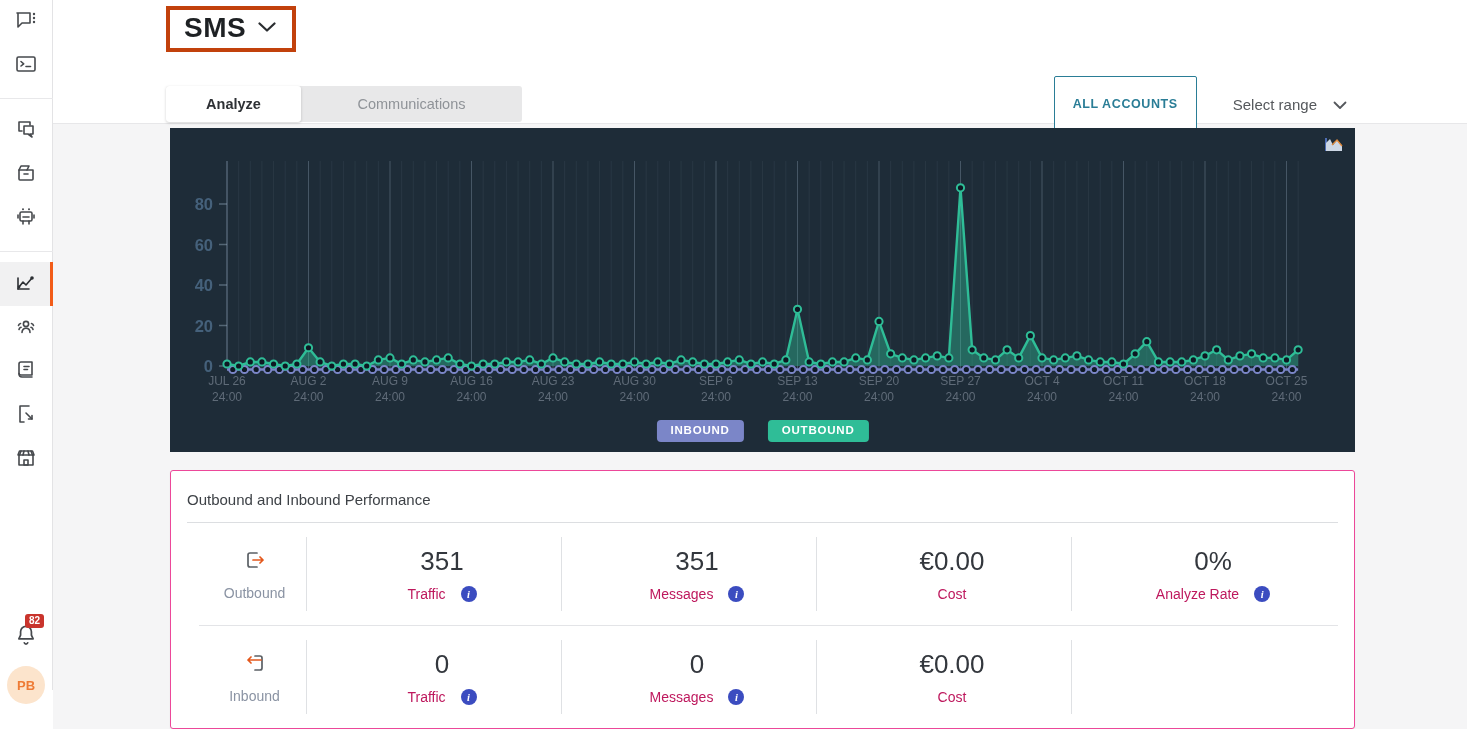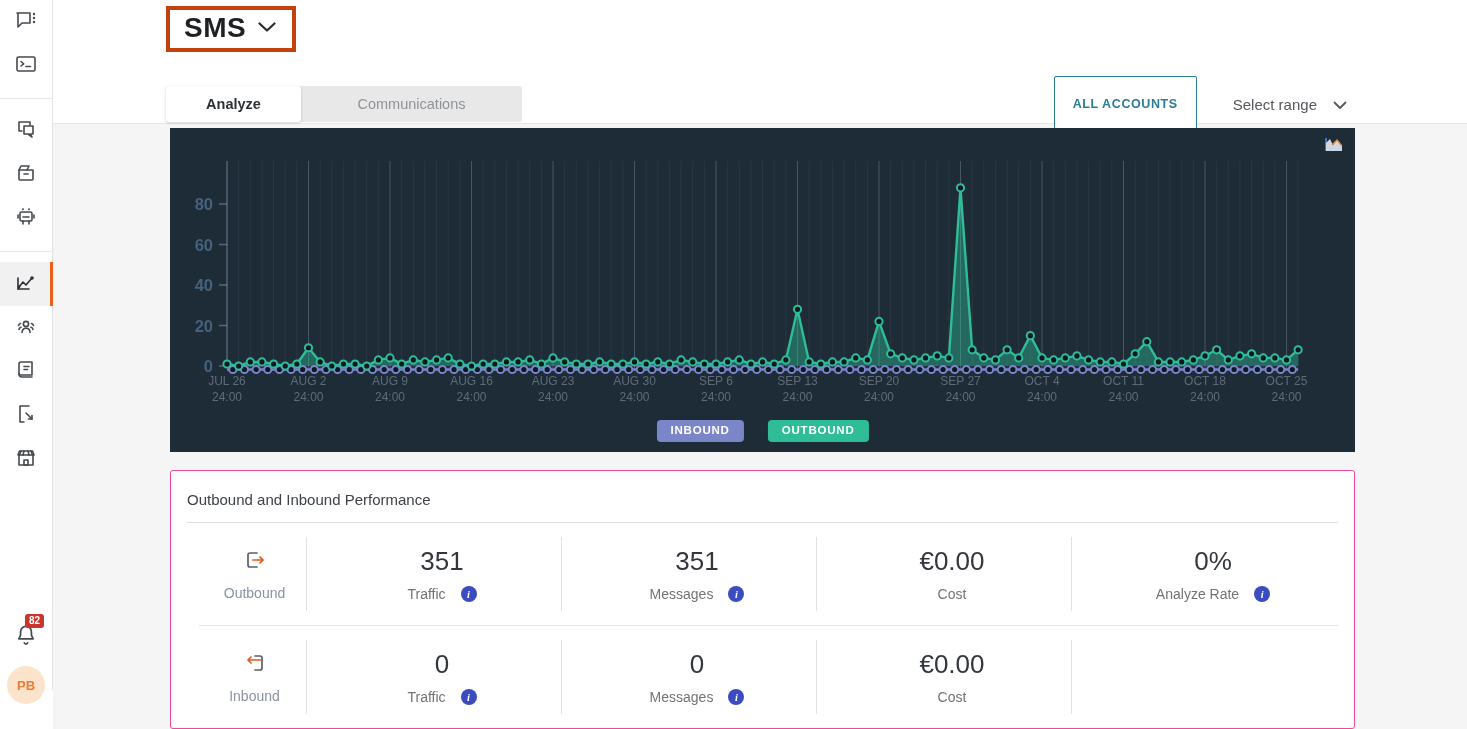--- a/index.html
+++ b/index.html
@@ -55,21 +55,21 @@
   
   .perf-card { margin-top:18px; background:#fff; border:1px solid #ec4899; border-radius:3px;
     box-shadow:0 1px 2px rgba(0,0,0,.05); }
   .perf-title { font-size:15px; color:#3e4247; padding:20px 16px 14px; }
   .perf-hr { height:1px; background:#dcdee1; margin:0 16px; }
   .perf-row { display:grid; grid-template-columns:119px 255px 255px 255px 1fr; padding:14px 16px; }
   .perf-row + .perf-hr2 { height:1px; background:#e3e4e7; margin:0 16px 0 28px; }
   .perf-cell { display:flex; flex-direction:column; align-items:center; justify-content:center; gap:9px; min-height:74px;padding-left:16px; }
   .perf-cell.bordered { border-left:1px solid #dfe1e4; }
   .stat-value { font-size:26px; color:#33373d; }
-  .stat-label { font-size:14px; color:#737373; display:flex; align-items:center; gap:15px; }
+  .stat-label { font-size:14px; color:#be185d; display:flex; align-items:center; gap:15px; }
   .icon-cell .who { font-size:14px; color:#8a93a3; }
   .icon-cell svg { width:24px; height:24px; }
   .info-icon { width:16px; height:16px; border-radius:50%; background:#3b4cc0; color:#fff;
     display:inline-flex; align-items:center; justify-content:center; font-size:10.5px; font-weight:bold;
     font-family:"Liberation Serif",serif; font-style:italic; cursor:pointer; }
   .info-icon::after { content:"i"; }
   .chev { display:inline-block; }
 </style>
 </head>
 <body>

